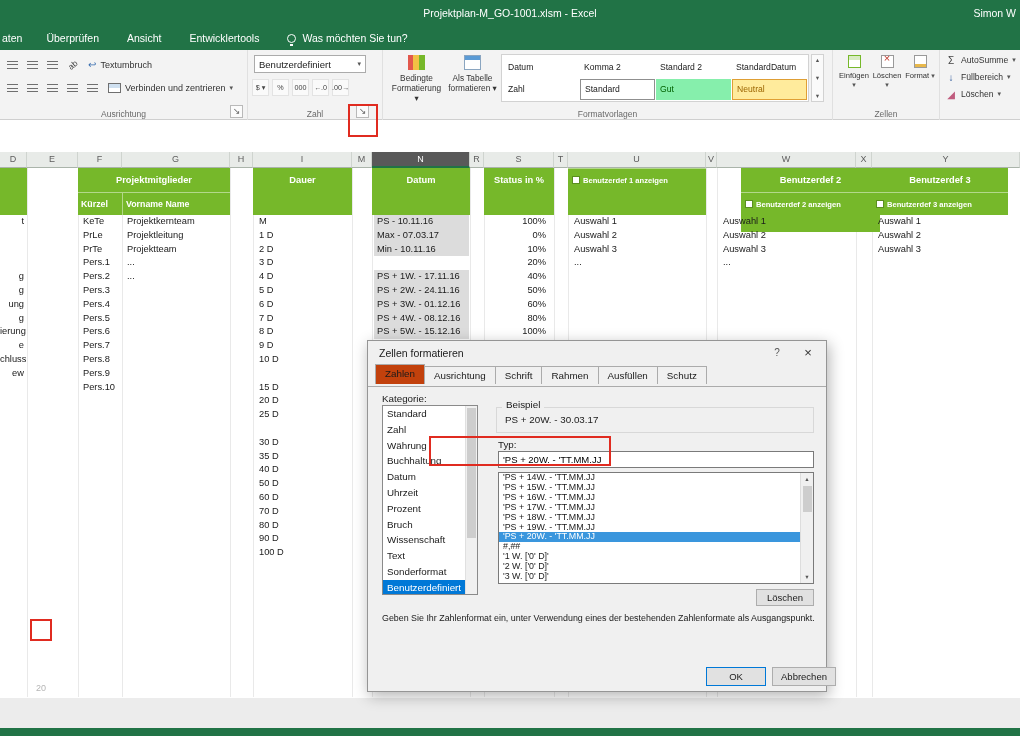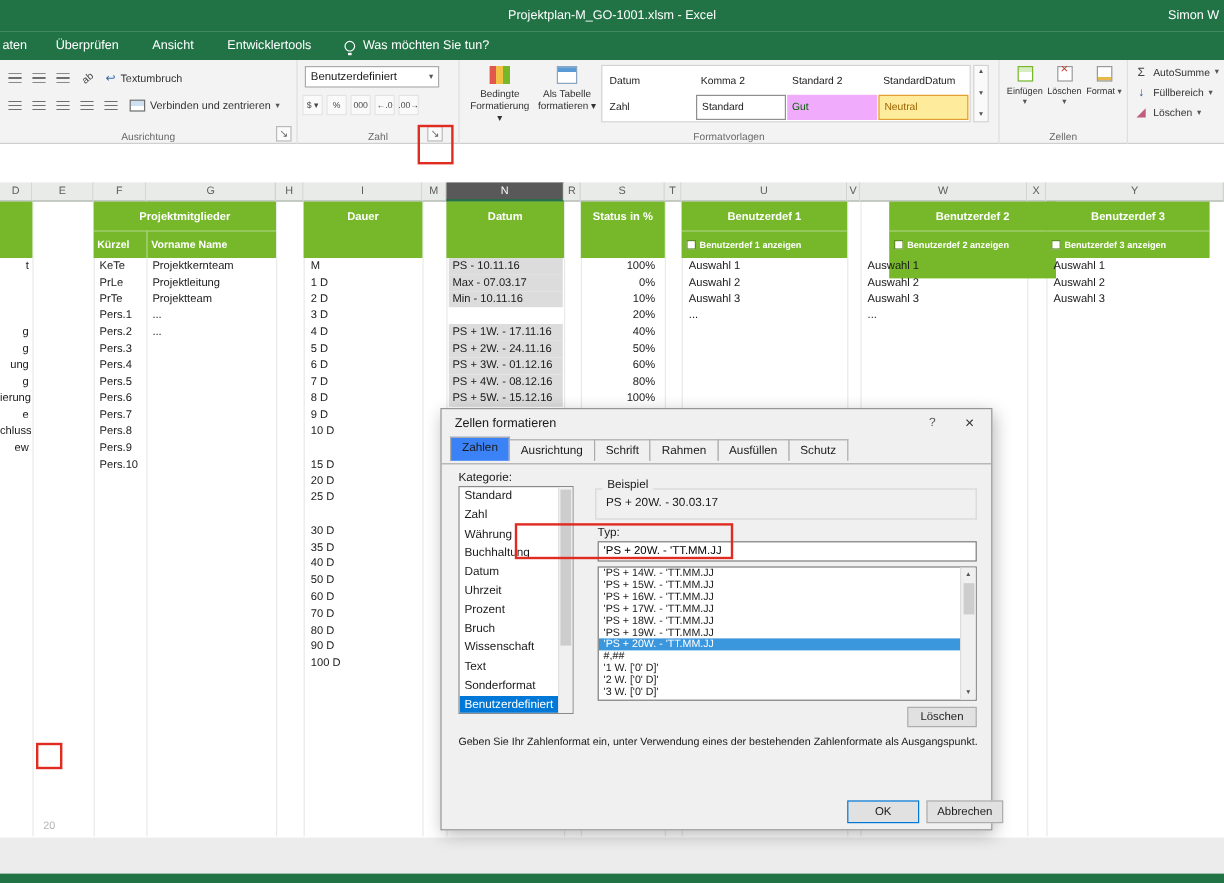--- a/index.html
+++ b/index.html
@@ -35,21 +35,21 @@
 .mi{width:13px;height:10px;border:1px solid #6f6f6f;background:linear-gradient(#cfe0f0 0 4px,#fff 4px);display:inline-block}
 .caret{font-size:7px;color:#555}
 .numdd{position:absolute;top:5px;left:6px;width:112px;height:18px;background:#fff;border:1px solid #ababab;font-size:9.5px;display:flex;justify-content:space-between;align-items:center;padding:0 4px}
 .bigbtn{position:absolute;top:3px;width:55px;height:60px;text-align:center;font-size:8.3px;color:#333;line-height:10px}
 .bicon{width:17px;height:15px;margin:2px auto 3px;display:block}
 .cficon{background:linear-gradient(90deg,#e2574c 0 5px,#f2c044 5px 11px,#76b82a 11px)}
 .tblicon{border:1px solid #8aa5c0;background:linear-gradient(#5b9bd5 0 4px,#fff 4px)}
 .gallery{position:absolute;top:4px;left:118px;width:308px;height:48px;background:#fff;border:1px solid #d2d2d2;display:grid;grid-template-columns:repeat(4,75px);grid-auto-rows:21px;gap:1px;padding:2px}
 .chip{font-size:8.6px;line-height:21px;padding-left:4px;white-space:nowrap;overflow:hidden}
 .chip:nth-child(6){border:1px solid #8f8f8f;line-height:19px}
-.chip:nth-child(7){background:#f0abfc;color:#006100}
+.chip:nth-child(7){background:#86efac;color:#006100}
 .chip:nth-child(8){background:#ffeb9c;color:#9c6500;border:1px solid #df9f35;line-height:19px}
 .gscroll{position:absolute;top:4px;left:428px;width:13px;height:48px;border:1px solid #d2d2d2;background:#fafafa;font-size:5.5px;color:#555;display:flex;flex-direction:column;align-items:center;justify-content:space-between;padding:2px 0}
 .cellbtn{position:absolute;top:5px;width:32px;text-align:center;font-size:7.6px;color:#333;line-height:9px}
 .cicon{width:13px;height:13px;margin:0 auto 3px;border:1px solid #999;display:block;position:relative;background:#fff}
 .cicon.ins{border-color:#76b82a;background:linear-gradient(#d8ecc2 0 4px,#fff 4px)}
 .cicon.del::after{content:"×";position:absolute;left:0;right:0;top:-2px;color:#c0392b;font-size:11px}
 .cicon.fmt{background:linear-gradient(#fff 0 8px,#e8b84b 8px)}
 .erow{display:flex;align-items:center;gap:4px;font-size:8.6px;color:#333;margin:3px 0 0 5px;height:14px;white-space:nowrap}
 .eico{font-size:10px;color:#444;width:12px;text-align:center}
 .eico.fill{color:#2b579a}
@@ -76,21 +76,21 @@
 .bottomband{position:absolute;left:0;top:698px;width:100%;height:30px;background:#ececec;z-index:3}
 .statusbar{position:absolute;left:0;top:728px;width:100%;height:8px;background:#217346;z-index:4}
 
 
 .dialog{position:absolute;left:367px;top:340px;width:460px;height:352px;background:#f0f0f0;border:1px solid #959595;box-shadow:2px 4px 14px rgba(0,0,0,.3);z-index:10}
 .dtitle{height:24px;line-height:24px;padding-left:11px;font-size:10.5px}
 .dhelp{position:absolute;top:0;right:38px;width:22px;text-align:center;line-height:24px;color:#555}
 .dclose{position:absolute;top:0;right:6px;width:24px;text-align:center;line-height:24px;color:#333;font-size:13px}
 .dtabs{position:absolute;top:25px;left:7px;display:flex;z-index:2}
 .dtab{font-size:9.8px;padding:3px 9px;border:1px solid #ababab;border-bottom:none;margin-right:-1px;background:#f0f0f0}
-.dtab:first-child{background:#3b82f6;margin-top:-2px;padding-bottom:5px}
+.dtab:first-child{background:#c2410c;margin-top:-2px;padding-bottom:5px}
 .dtabline{position:absolute;top:45px;left:0;width:100%;border-top:1px solid #ababab}
 .lbl{position:absolute;font-size:9.8px}
 .catlist{position:absolute;top:64px;left:14px;width:96px;height:190px;background:#fff;border:1px solid #8a8a8a}
 .catitems{position:absolute;inset:0 12px 0 0;overflow:hidden}
 .cat{line-height:15.8px;padding-left:4px;font-size:9.8px;white-space:nowrap}
 .cat:nth-child(12){background:#0078d7;color:#fff}
 .sb{position:absolute;top:0;right:0;bottom:0;width:12px;background:#f0f0f0;border-left:1px solid #e0e0e0}
 .sb .thumb{position:absolute;top:2px;left:1px;width:9px;height:130px;background:#cdcdcd}
 .bsp-frame{position:absolute;top:66px;left:128px;width:318px;height:26px;border:1px solid #d8d8d8}
 .bsp-label{position:absolute;top:58px;left:134px;background:#f0f0f0;padding:0 4px;font-size:9.8px}
@@ -308,21 +308,20 @@
 <div class="ghdr" style="left:253px;width:99px;height:47px">
   <div class="gsect">Dauer</div>
 </div>
 <div class="ghdr" style="left:372px;width:98px;height:47px">
   <div class="gsect">Datum</div>
 </div>
 <div class="ghdr" style="left:484px;width:70px;height:47px">
   <div class="gsect">Status in %</div>
 </div>
 <div class="ghdr" style="left:568px;width:138px;height:47px">
-  <div class="gsect">Benutzerdef 1</div>
   <div class="gsub">
     <span class="cb"></span>
     <span class="cbl">Benutzerdef 1 anzeigen</span>
   </div>
 </div>
 <div class="ghdr" style="left:741px;width:139px;height:64px">
   <div class="gsect">Benutzerdef 2</div>
   <div class="gsub">
     <span class="cb"></span>
     <span class="cbl">Benutzerdef 2 anzeigen</span>

